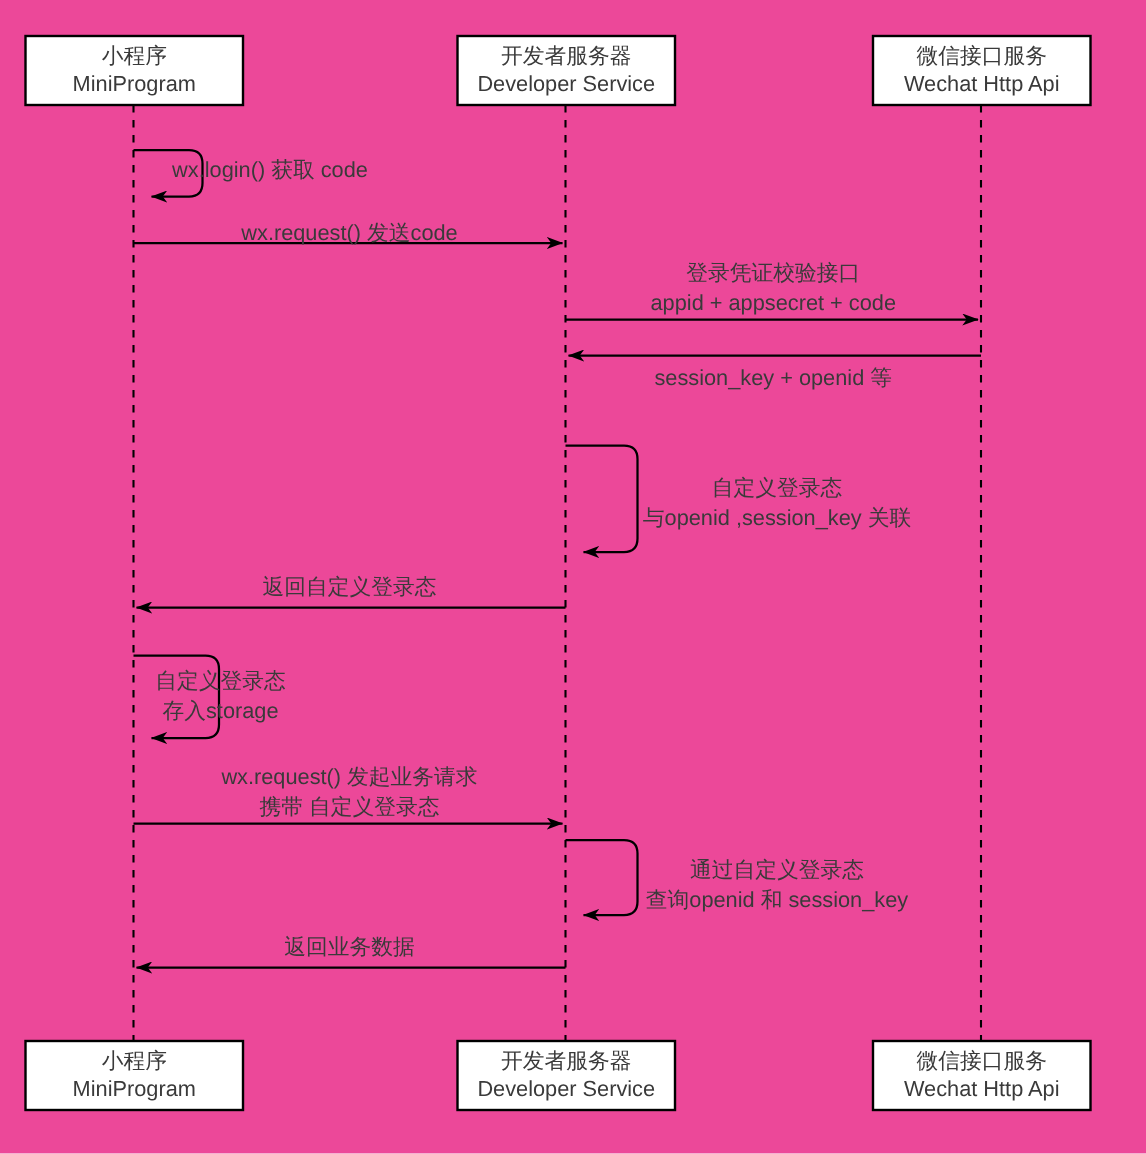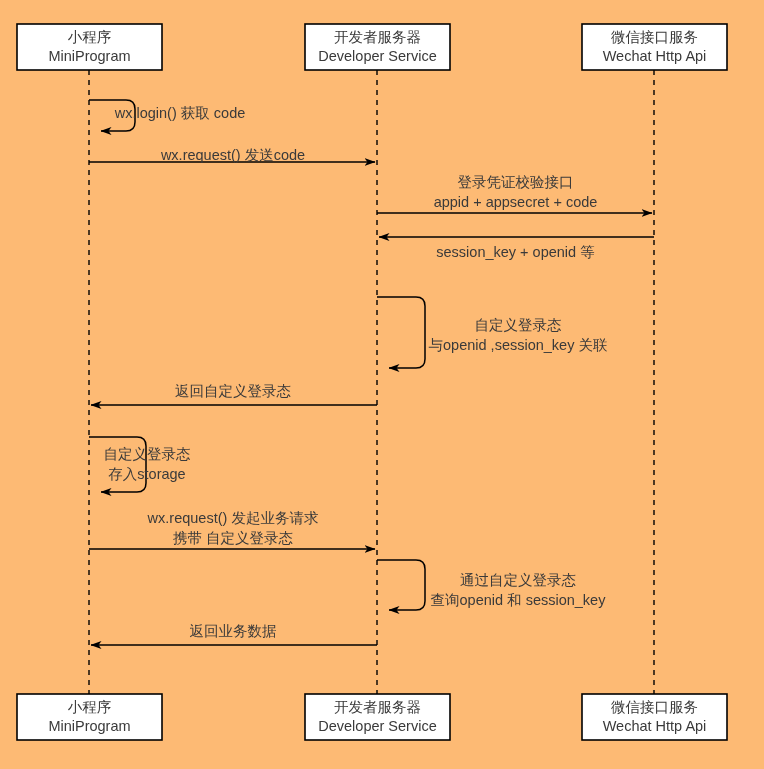--- a/index.html
+++ b/index.html
@@ -7,21 +7,21 @@
     padding: 0;
     background: #ffffff;
   }
   body {
     font-family: "Liberation Sans", "DejaVu Sans", sans-serif;
   }
   #diagram-root {
     position: relative;
     width: 764px;
     height: 769px;
-    background: #fdba74;
+    background: #ec4899;
     overflow: hidden;
   }
   svg.diagram-canvas {
     position: absolute;
     left: 0;
     top: 0;
     width: 764px;
     height: 769px;
   }
   .actor-box-rect {

